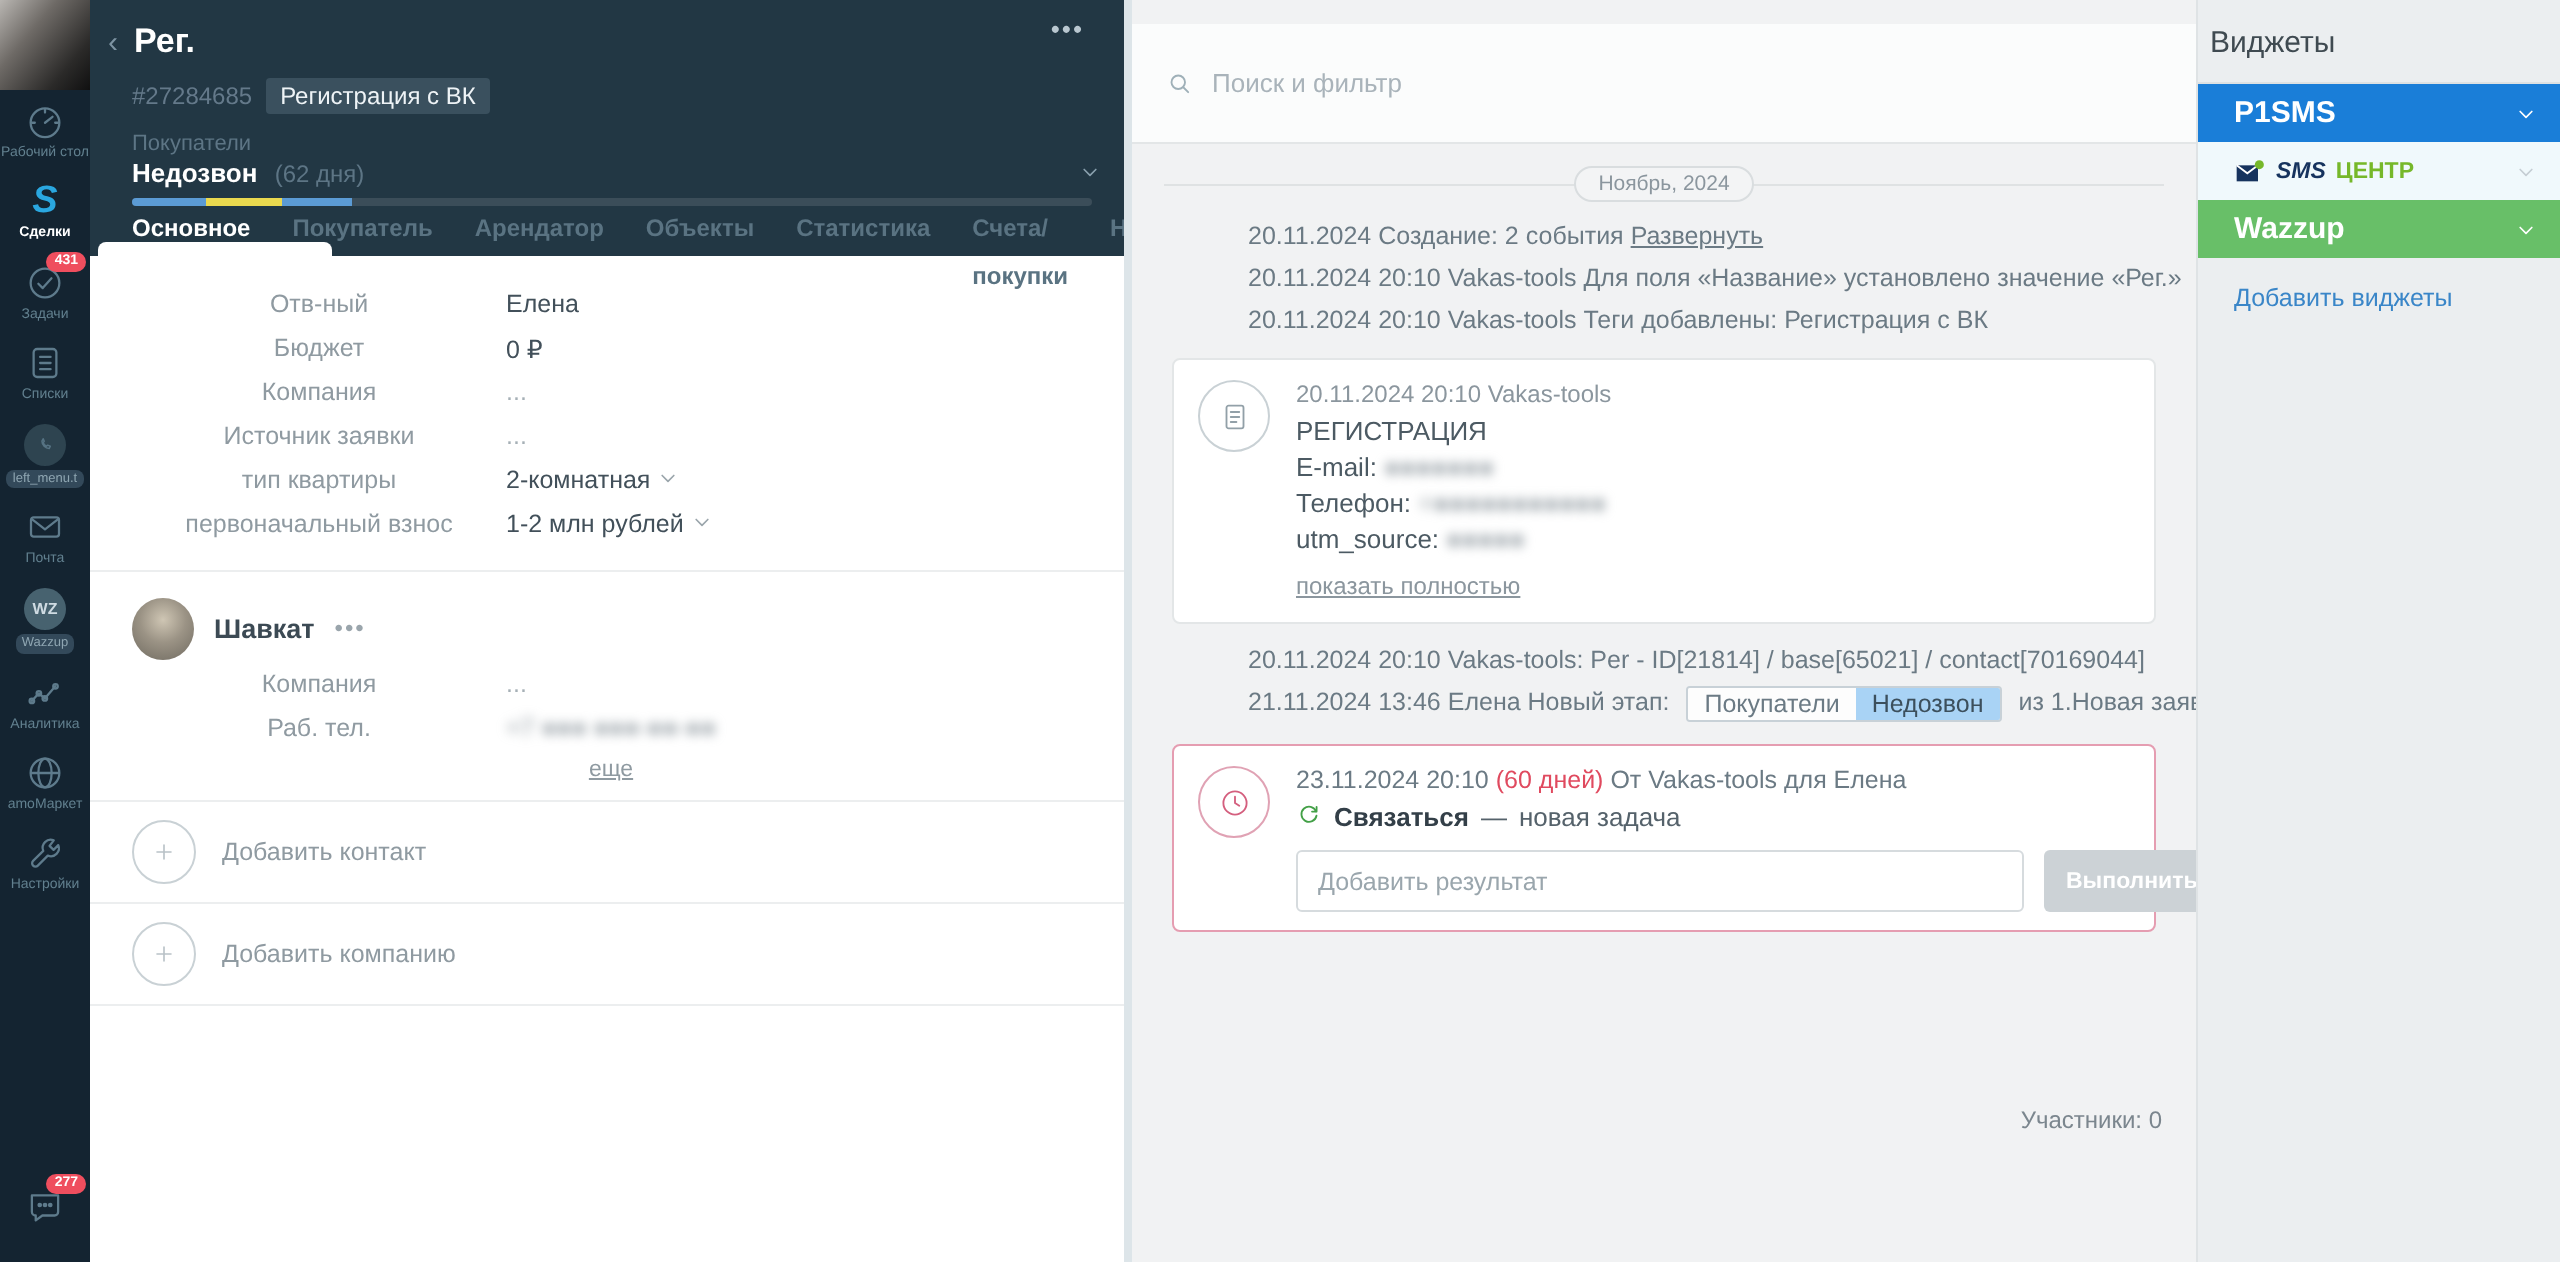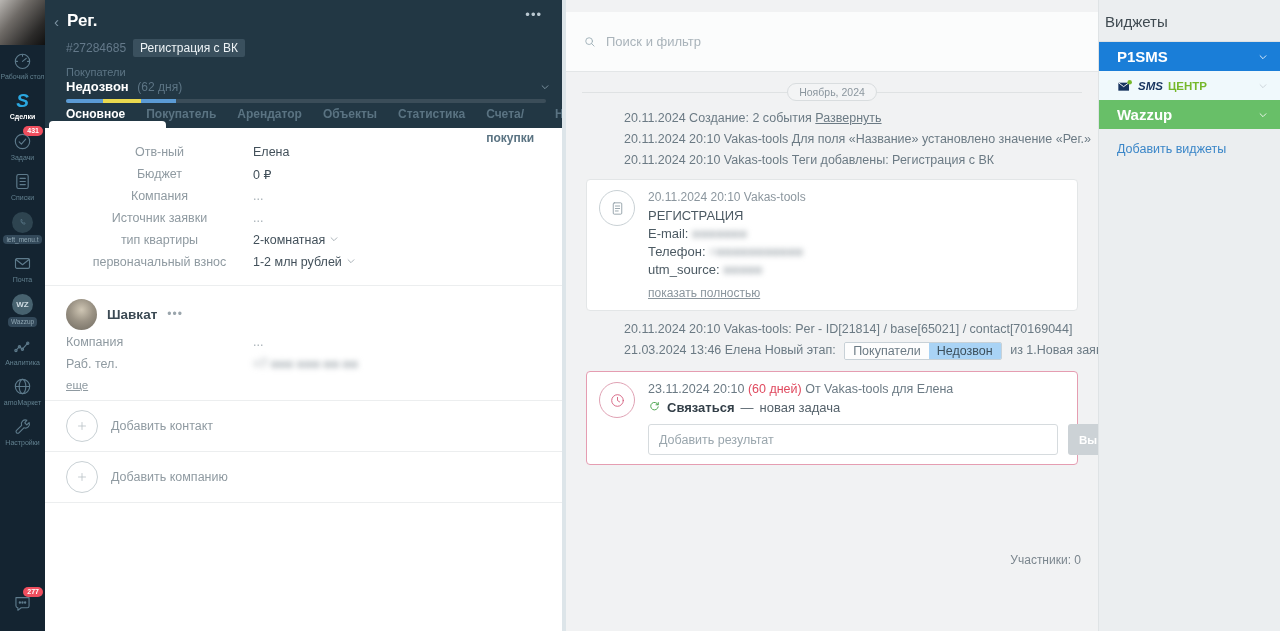--- a/index.html
+++ b/index.html
@@ -52,21 +52,21 @@
   .tab.active::after{content:"";position:absolute;left:-16px;right:-40px;bottom:0;height:7px;background:#fff;border-radius:4px 4px 0 0;}
 
   .fields{padding-top:13px;text-align:center;}
   .field-row{display:flex;align-items:center;height:22px;padding-left:21px;font-size:12.5px;}
   .field-label{width:187px;color:#8f9aa1;}
   .field-value{color:#42505a;display:flex;align-items:center;gap:4px;}
   .muted{color:#a6b0b6;}
   .dd-chev{color:#9aa5ab;}
   .divider{height:1px;background:#eceeef;margin-top:12px;}
 
-  .contact{padding:11px 21px 0;}
+  .contact{padding:11px 21px 0;text-align:center;}
   .contact-head{display:flex;align-items:center;gap:10px;height:34px;}
   .c-avatar{width:31px;height:31px;border-radius:50%;
     background:radial-gradient(circle at 50% 35%,#cfc6b4 0%,#9b9385 45%,#6e695f 100%);}
   .c-name{font-weight:bold;color:#3c4a54;font-size:13.5px;}
   .c-menu{color:#9aa5ac;font-size:12px;letter-spacing:1px;cursor:pointer;}
   .contact .field-row{padding-left:0;}
   .contact .field-label{width:187px;}
   .blur{filter:blur(3px);color:#8a949b;}
   .more-link{display:inline-block;margin:4px 0 9px;font-size:11.5px;color:#8f9aa1;text-decoration:underline;cursor:pointer;}
   .add-row{display:flex;align-items:center;gap:13px;padding:9px 21px;border-top:1px solid #eceeef;color:#8f9aa1;font-size:12.5px;cursor:pointer;}
@@ -97,21 +97,21 @@
   .note-line{font-size:13px;color:#4c5a63;line-height:18px;}
   .show-more{display:inline-block;margin-top:7px;font-size:12px;color:#8b969e;text-decoration:underline;cursor:pointer;}
   .task-card{border-color:#e59db1;margin-top:10px;}
   .task-icon{border-color:#e0a2b4;color:#d45f7e;}
   .task-head{font-size:12.5px;color:#6b7a84;}
   .overdue{color:#e04a5f;}
   .task-line{margin-top:3px;font-size:13px;color:#55626b;display:flex;align-items:center;gap:6px;}
   .task-type{font-weight:bold;color:#333f48;}
   .refresh-ic svg{width:13px;height:13px;stroke:#43a047;fill:none;stroke-width:1.7;stroke-linecap:round;stroke-linejoin:round;}
   .task-controls{display:flex;gap:10px;margin-top:9px;}
-  .result-input{width:410px;height:31px;border:1px solid #d6dbde;border-radius:3px;padding:0 10px;
+  .result-input{width:364px;height:31px;border:1px solid #d6dbde;border-radius:3px;padding:0 10px;
     font-size:12.5px;color:#55626b;background:#fff;font-family:inherit;outline:none;}
   .result-input::placeholder{color:#9aa6ad;}
   .done-btn{height:31px;padding:0 11px;background:#ccd2d6;color:#fff;font-weight:bold;border:none;border-radius:3px;
     font-size:11.5px;font-family:inherit;cursor:pointer;}
   .participants{position:absolute;right:17px;bottom:64px;font-size:12px;color:#7b868e;}
   .note-box{position:absolute;left:20px;right:16px;bottom:9px;height:52px;background:#fff;border:1px solid #d7dbde;
     border-radius:3px;padding:9px 12px;font-size:13px;cursor:text;}
   .note-box .nb-link{color:#2f7dc9;text-decoration:underline;cursor:pointer;}
   .note-box .nb-ph{color:#a9b3ba;}
 
@@ -390,21 +390,21 @@
           <span class="blur">●●●●●</span>
         </div>
         <span class="show-more">показать полностью</span>
       </div>
     </div>
 
     <div class="feed-line">
       <span>20.11.2024 20:10 Vakas-tools: Per - ID[21814] / base[65021] / contact[70169044]</span>
     </div>
     <div class="feed-line">
-      <span>21.03.2024 13:46 Елена Новый этап:</span>
+      <span>21.11.2024 13:46 Елена Новый этап:</span>
       <span class="chip-group">
         <span class="chip-white">Покупатели</span>
         <span class="chip-blue">Недозвон</span>
       </span>
       <span>из 1.Новая заявка</span>
     </div>
 
     <div class="card task-card">
       <span class="card-icon task-icon">
         <svg viewBox="0 0 24 24">

